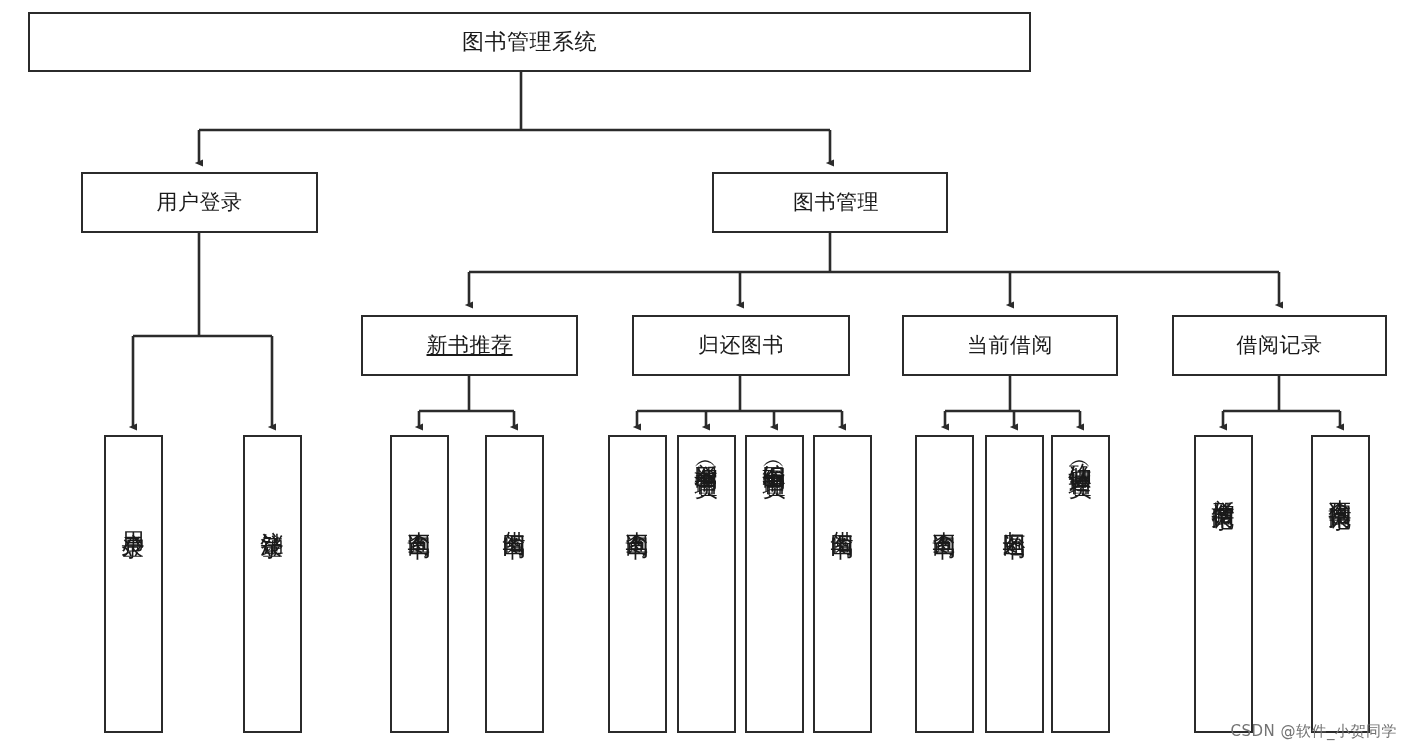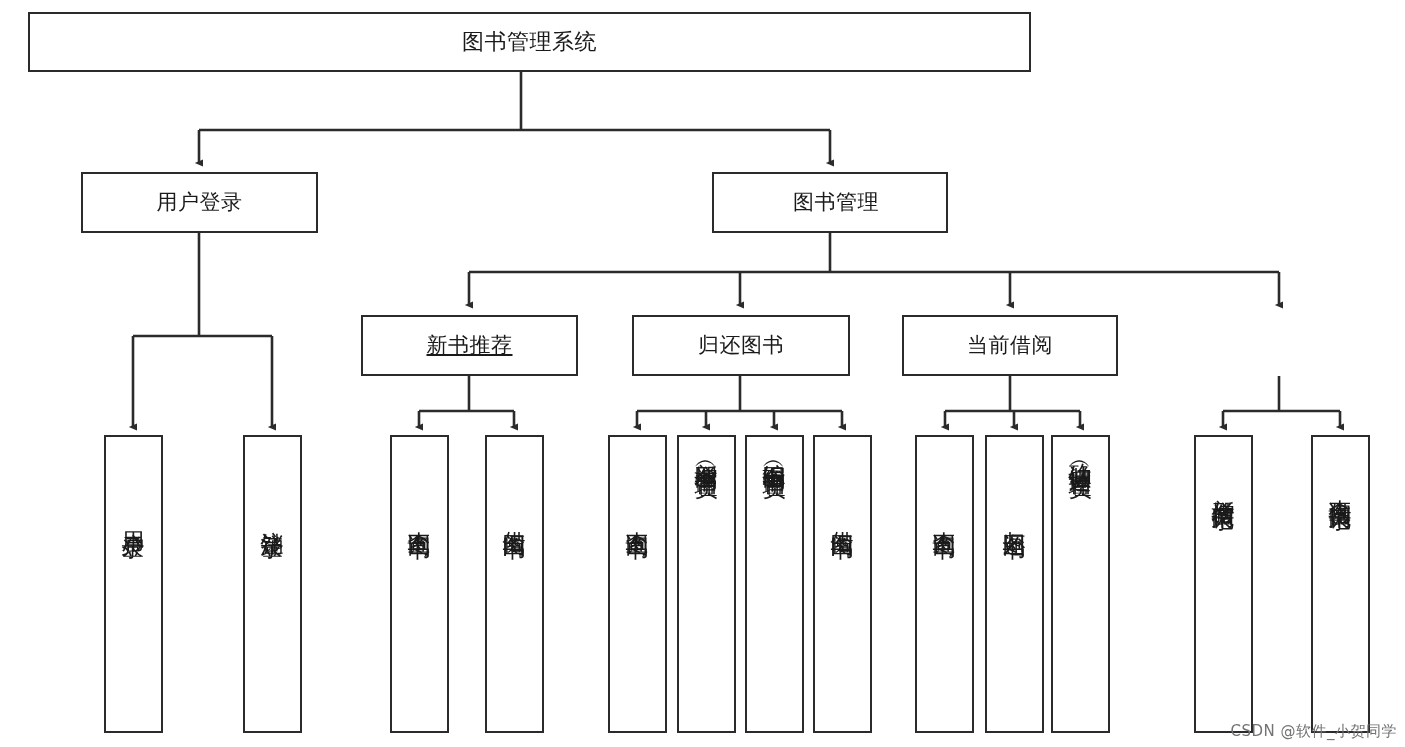--- a/index.html
+++ b/index.html
@@ -149,20 +149,23 @@
 
   <div class="node horiz" style="left:361px; top:315px; width:217px; height:61px;text-decoration:underline;">
     <span class="lbl">新书推荐</span>
   </div>
   <div class="node horiz" style="left:632px; top:315px; width:218px; height:61px;">
     <span class="lbl">归还图书</span>
   </div>
   <div class="node horiz" style="left:902px; top:315px; width:216px; height:61px;">
     <span class="lbl">当前借阅</span>
   </div>
+  <div class="node horiz" style="left:1172px; top:315px; width:215px; height:61px;">
+    <span class="lbl">借阅记录</span>
+  </div>
 
   <div class="node vert short" style="left:104px; top:435px; width:59px; height:298px;">
     <span class="lbl">用户登录</span>
   </div>
   <div class="node vert short" style="left:243px; top:435px; width:59px; height:298px;">
     <span class="lbl">注销登录</span>
   </div>
 
   <div class="node vert short" style="left:390px; top:435px; width:59px; height:298px;">
     <span class="lbl">查询图书</span>

